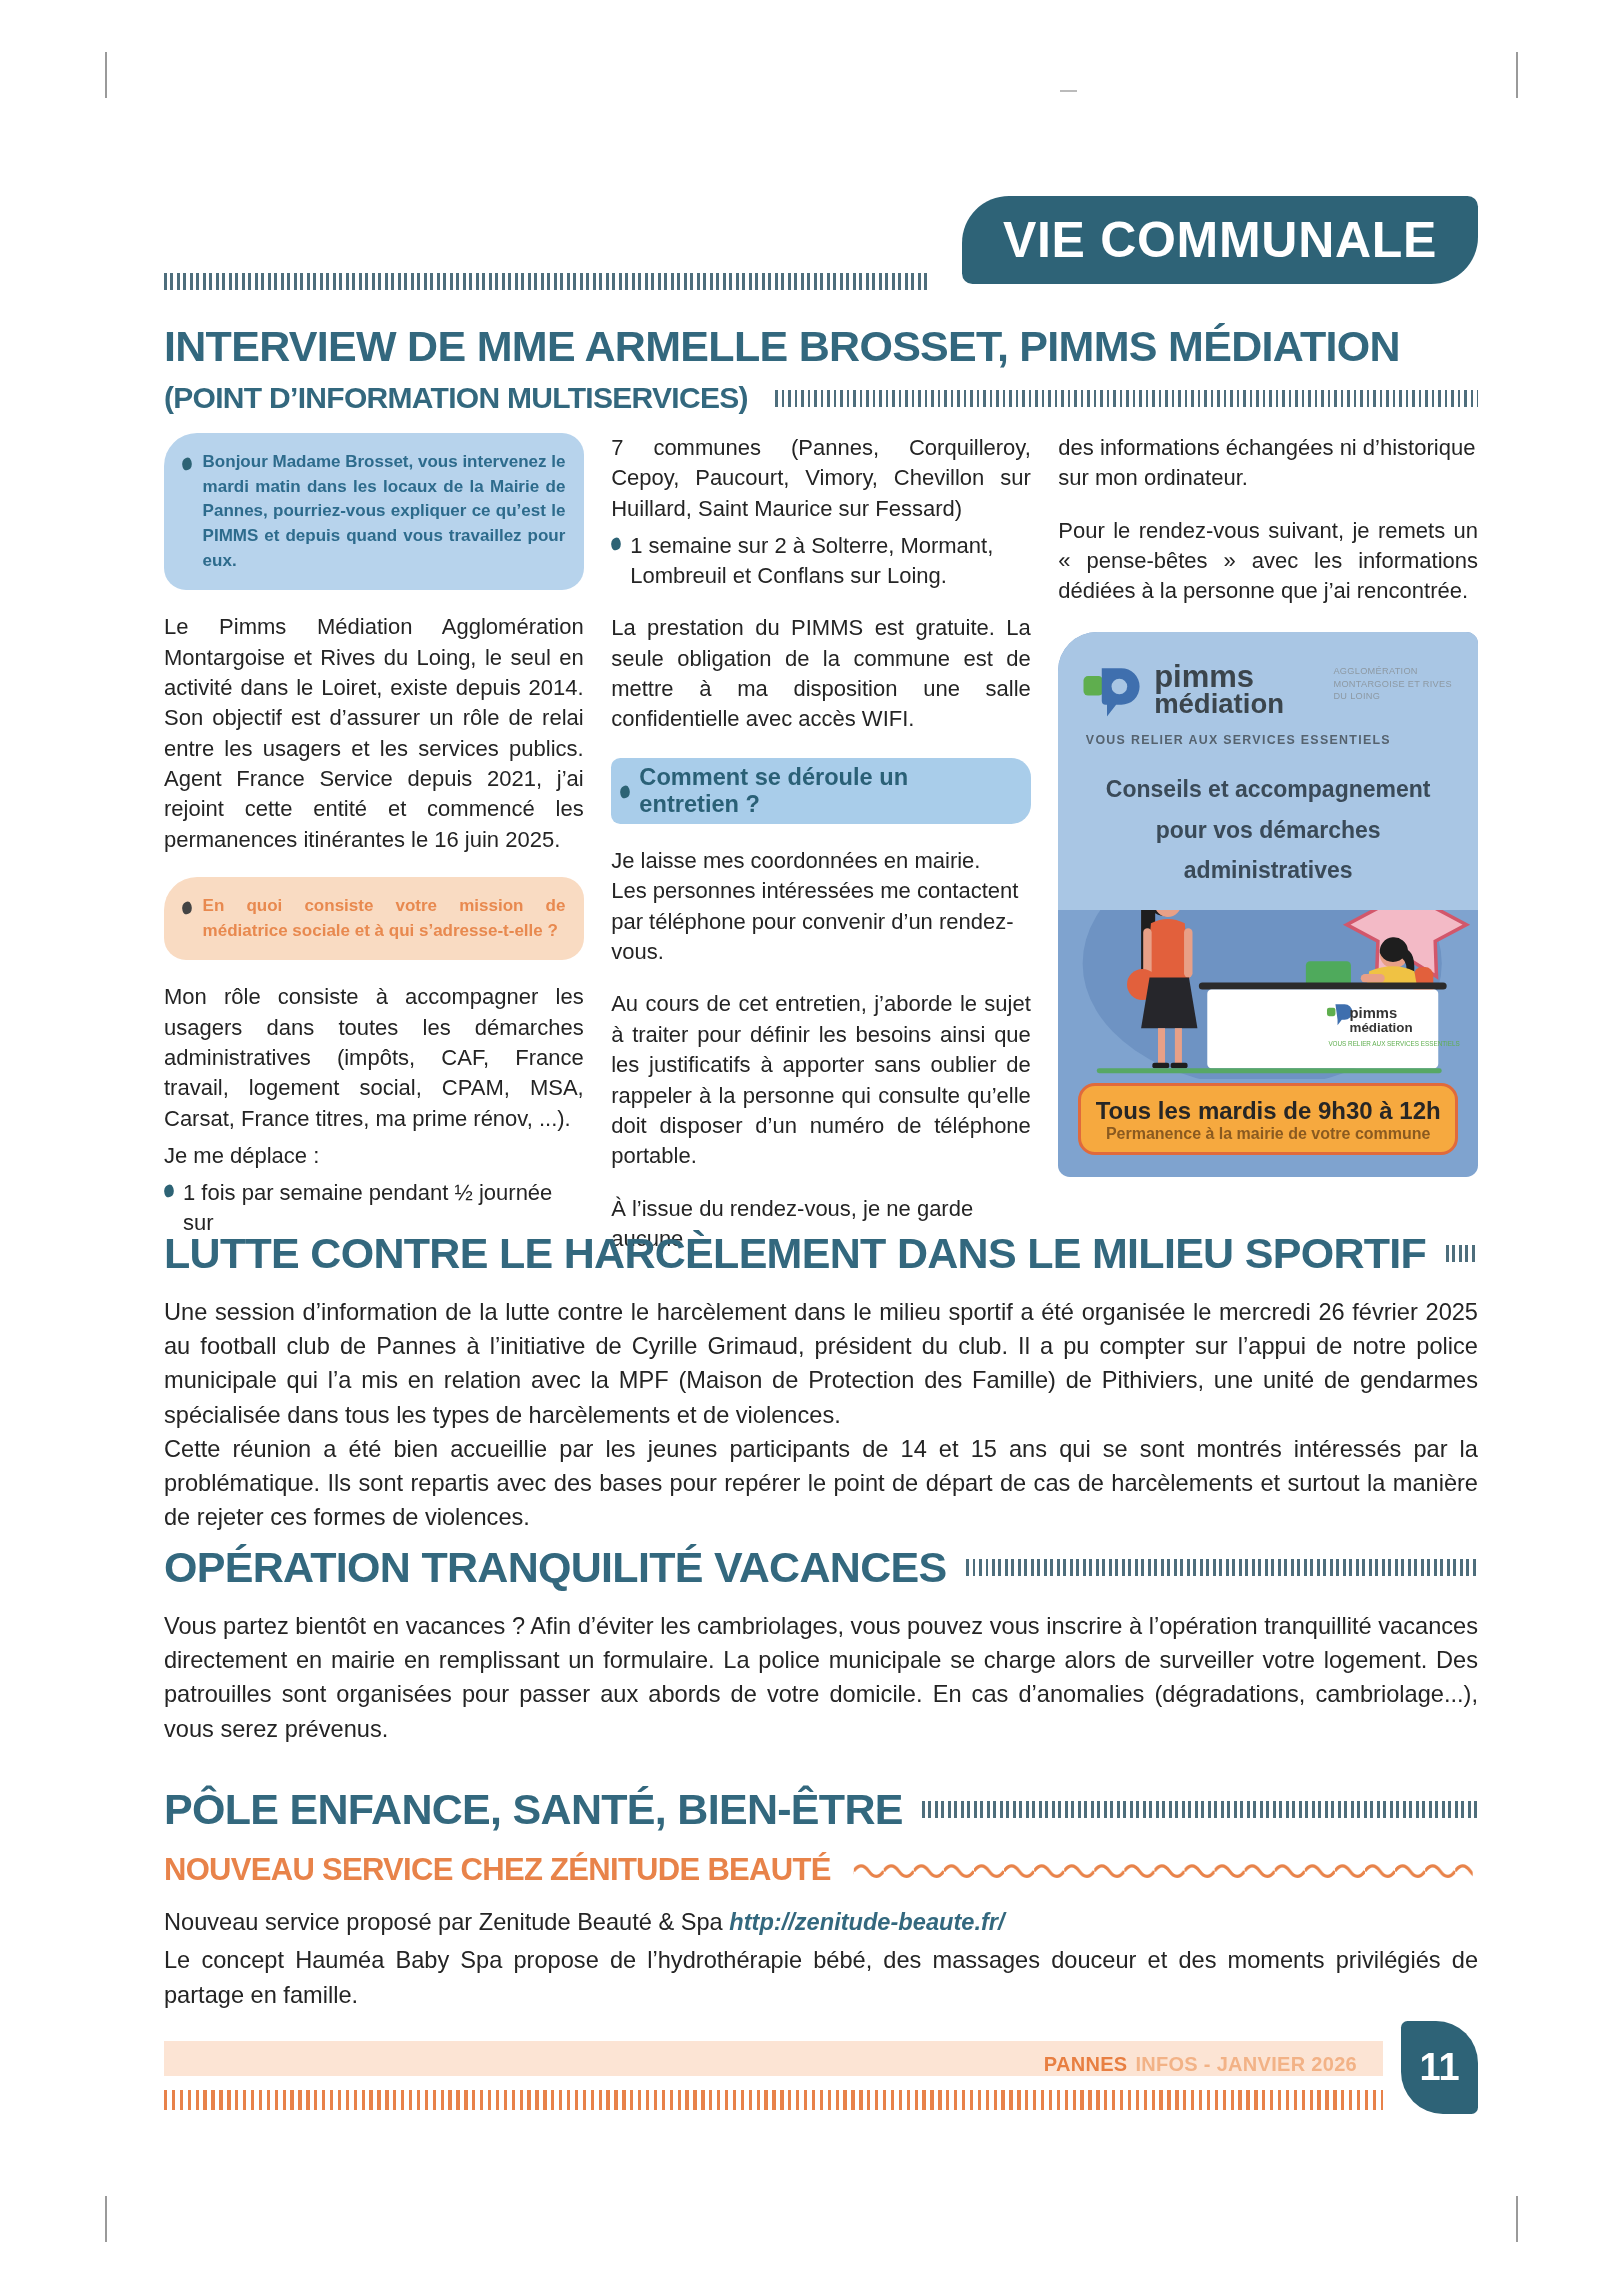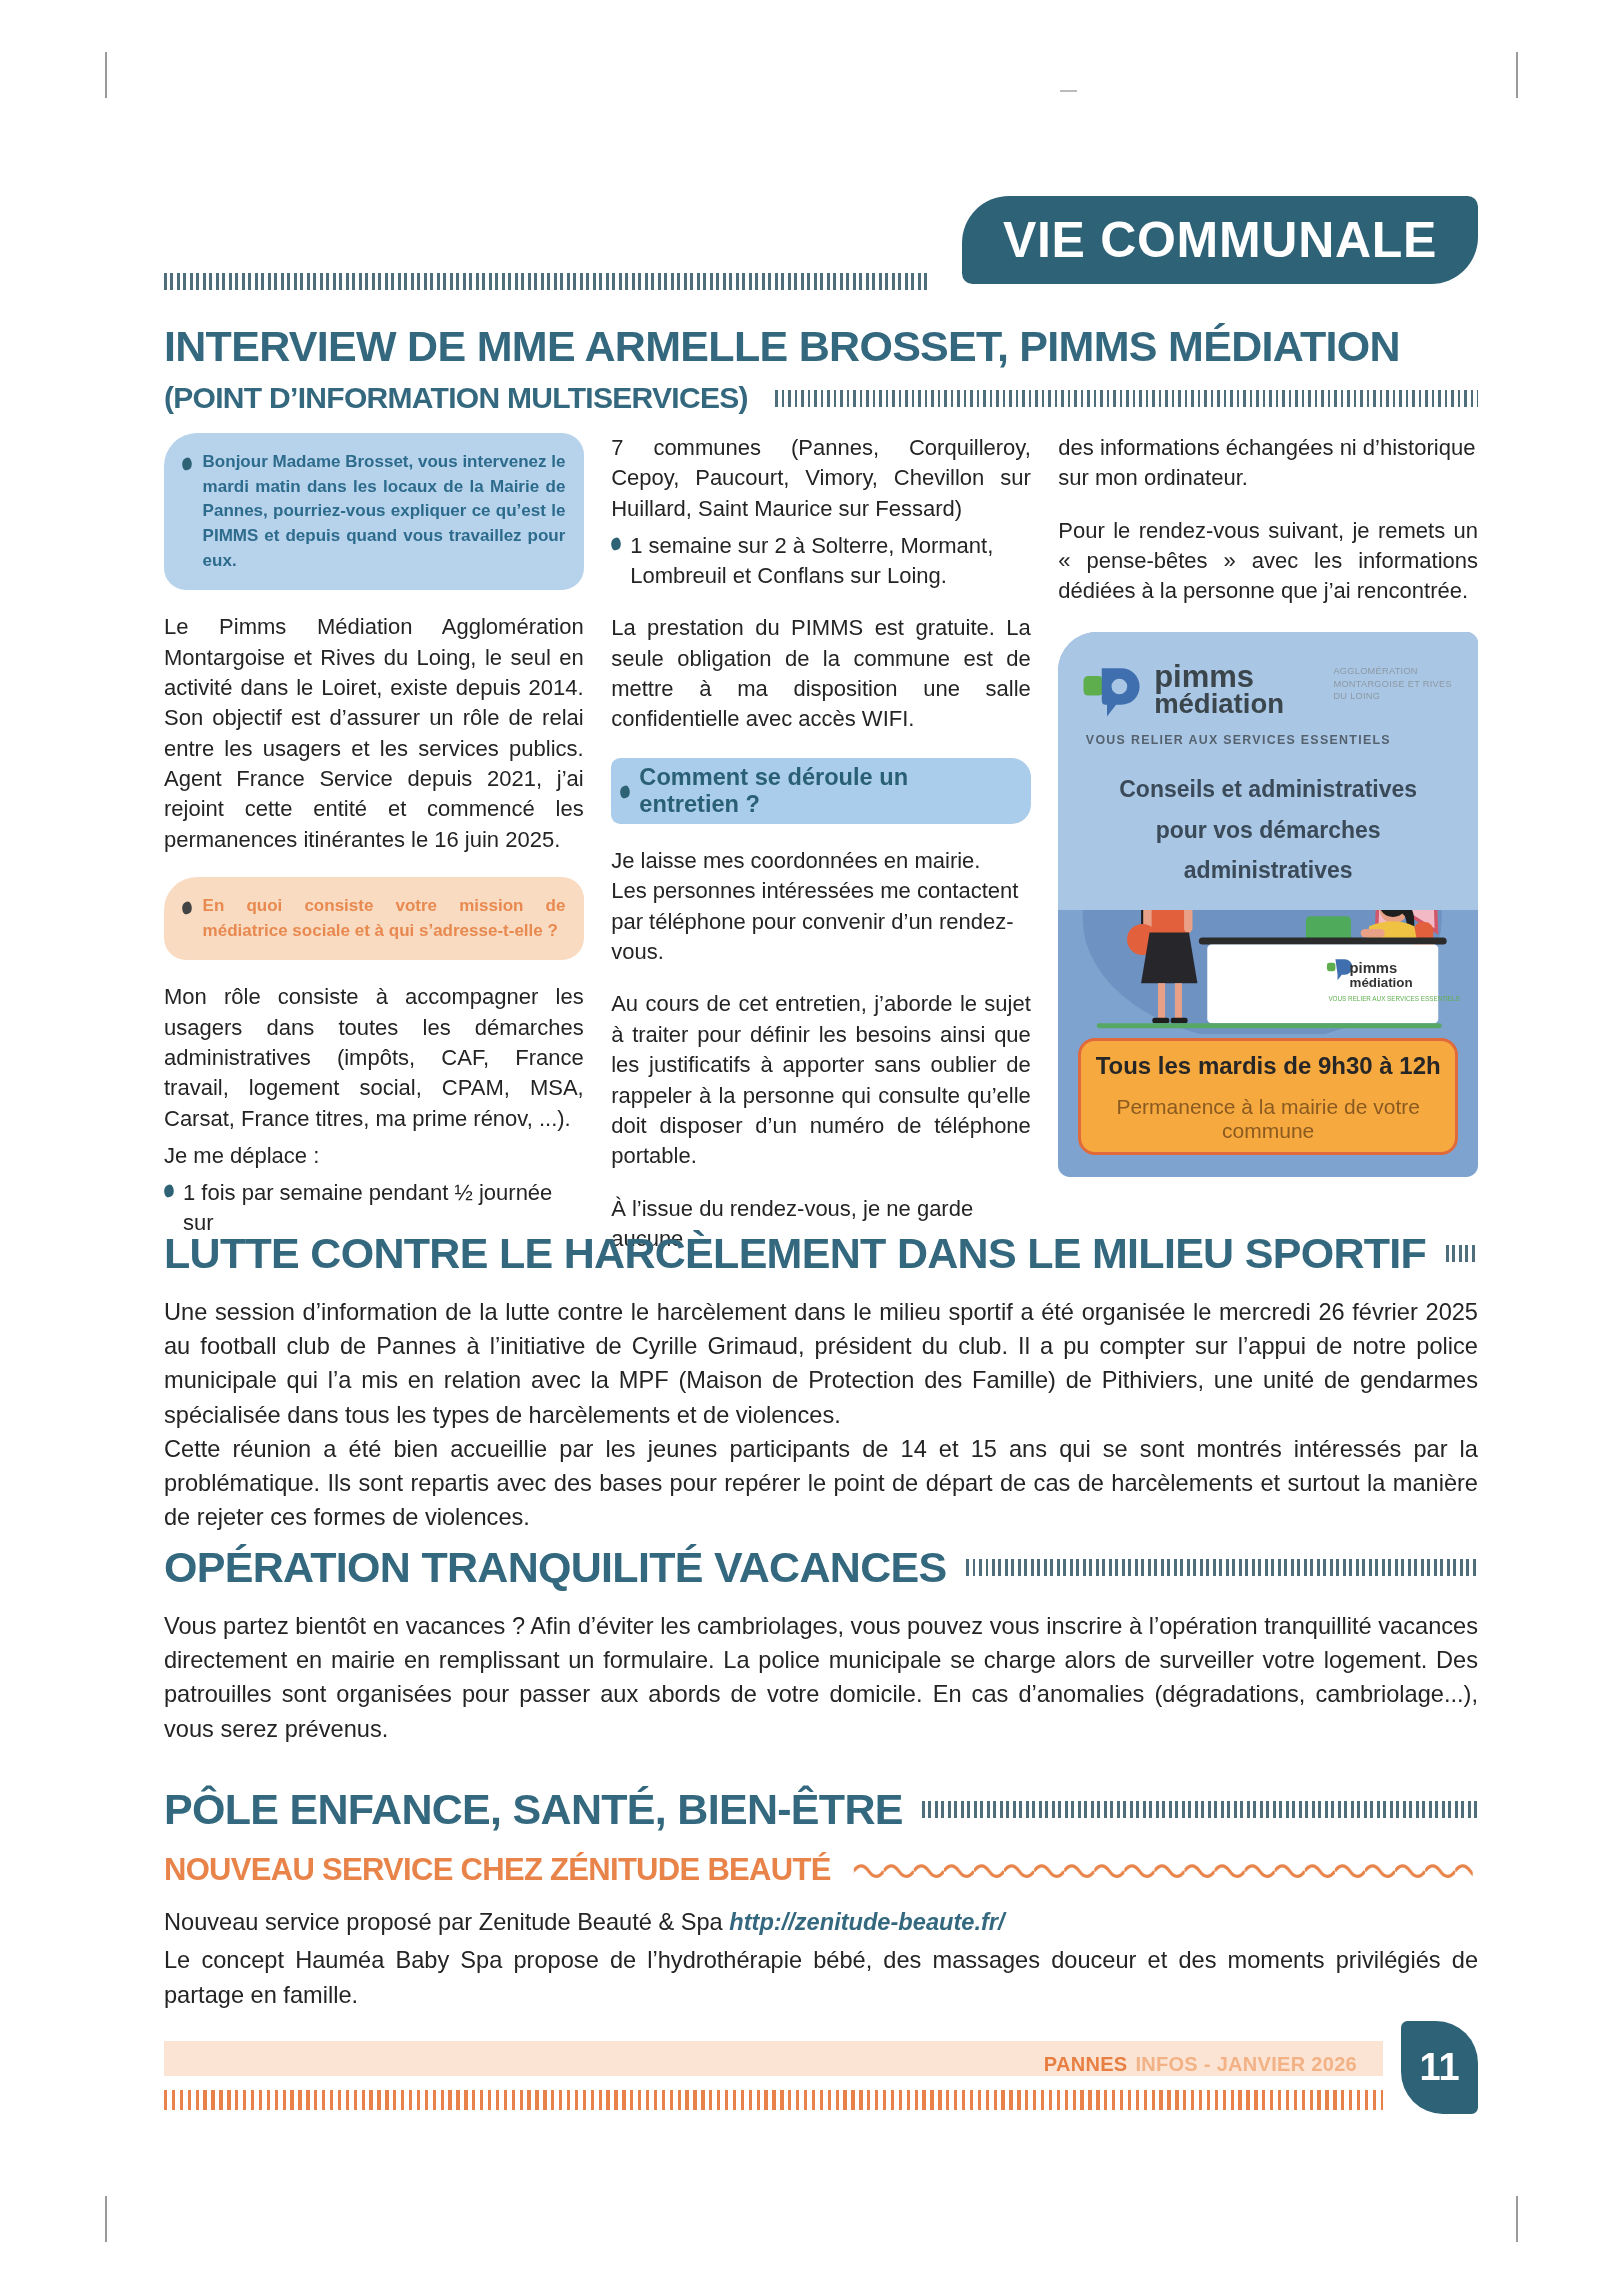--- a/index.html
+++ b/index.html
@@ -55,21 +55,21 @@
   .pimms-word div:last-child{font-size:27.5px;}
   .flyer-corner{position:absolute;right:0;top:2.6px;width:121px;font-size:9.2px;line-height:1.35;
                 color:#8d99a3;text-transform:uppercase;letter-spacing:0.3px;}
   .flyer-tagline{margin:10.5px 0 0 3.9px;font-size:12.4px;font-weight:700;letter-spacing:1.3px;color:#55626e;}
   .flyer-heading{margin-top:22px;text-align:center;font-size:23px;font-weight:700;color:#3a4a58;line-height:1.75;}
   .flyer-art{flex:1;position:relative;}
   .flyer-art svg{position:absolute;inset:0;width:100%;height:100%;}
   .flyer-schedule{margin:3.9px auto 22px;width:86%;background:#f6a93f;border:3.9px solid #e06a3c;
                   border-radius:17px;text-align:center;padding:10.5px 6.5px 9.2px;}
   .sched-main{font-size:24px;font-weight:700;color:#262626;}
-  .sched-sub{margin-top:15px;font-size:21px;font-weight:400;color:#8a5a20;}
+  .sched-sub{margin-top:0;font-size:16px;font-weight:700;color:#8a5a20;}
 
   
   .wide{position:absolute;left:0;width:100%;}
   .title-row{display:flex;align-items:center;gap:19.6px;}
   .wide p{margin:17px 0 0;font-size:23.6px;line-height:1.45;text-align:justify;color:#242424;}
   .wide p + p{margin-top:0;}
   .sub-orange{margin-top:18.3px;display:flex;align-items:center;gap:17px;}
   .sub-orange .t{font-size:31px;font-weight:700;color:#e8834a;letter-spacing:-0.7px;white-space:nowrap;}
   .wave{flex:1;height:17px;}
   .link{color:#33687e;font-weight:700;font-style:italic;text-decoration:none;}
@@ -158,21 +158,21 @@
                 <circle cx="57" cy="36" r="12" fill="#a9c6e4"></circle>
               </svg>
               <div class="pimms-word">
                 <div>pimms</div>
                 <div>médiation</div>
               </div>
               <div class="flyer-corner">Agglomération Montargoise et Rives du Loing</div>
             </div>
             <div class="flyer-tagline">VOUS RELIER AUX SERVICES ESSENTIELS</div>
             <div class="flyer-heading">
-              <div>Conseils et administratives</div>
+              <div>Conseils et accompagnement</div>
               <div>pour vos démarches administratives</div>
             </div>
           </div>
 
           <div class="flyer-art">
             <svg viewBox="0 0 596 350" preserveAspectRatio="xMidYMax slice">
               <ellipse cx="290" cy="185" rx="255" ry="175" fill="#6e93c3"></ellipse>
 
               <rect x="228" y="10" width="134" height="66" rx="10" fill="#3f6fae"></rect>
               <rect x="246" y="24" width="96" height="5" fill="#dfe9f5"></rect>

